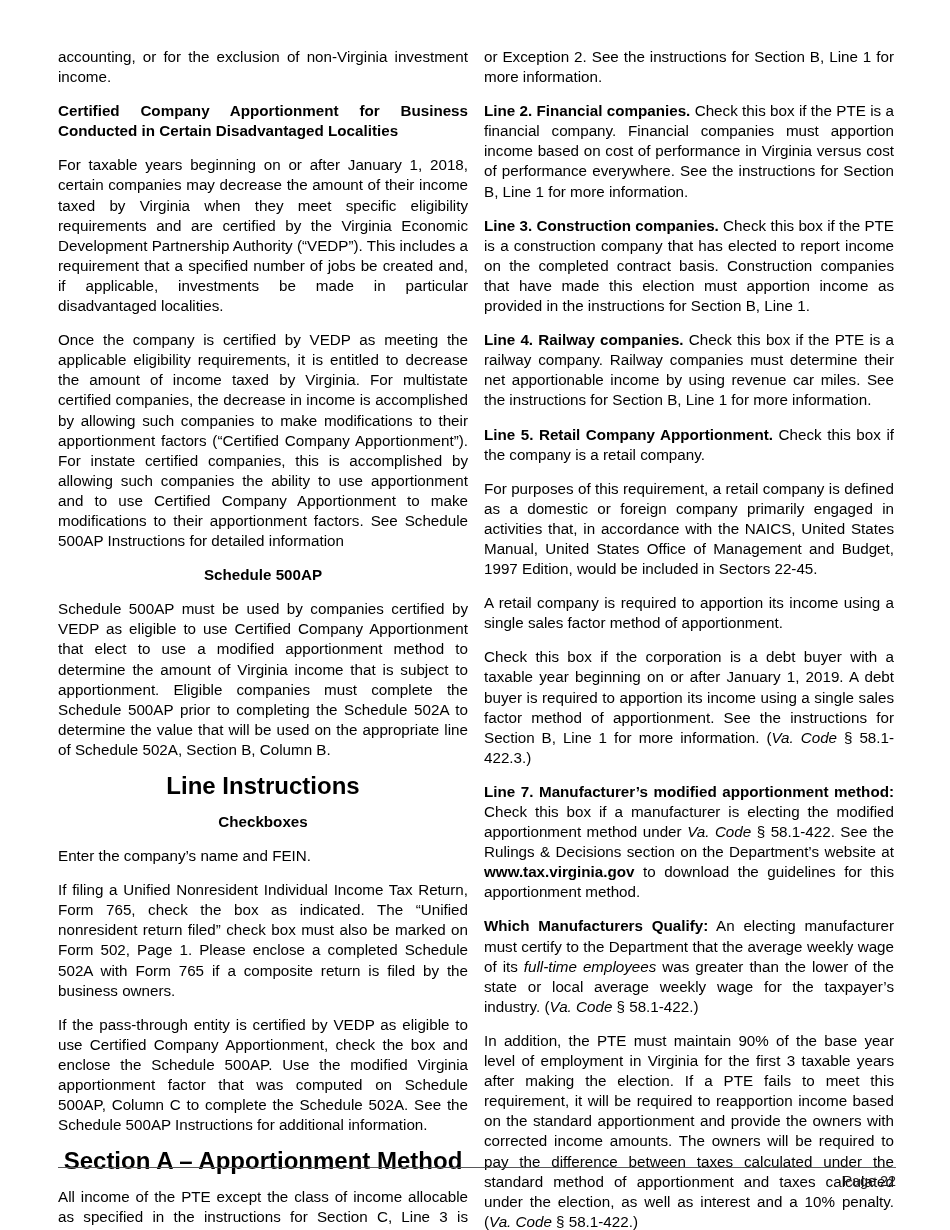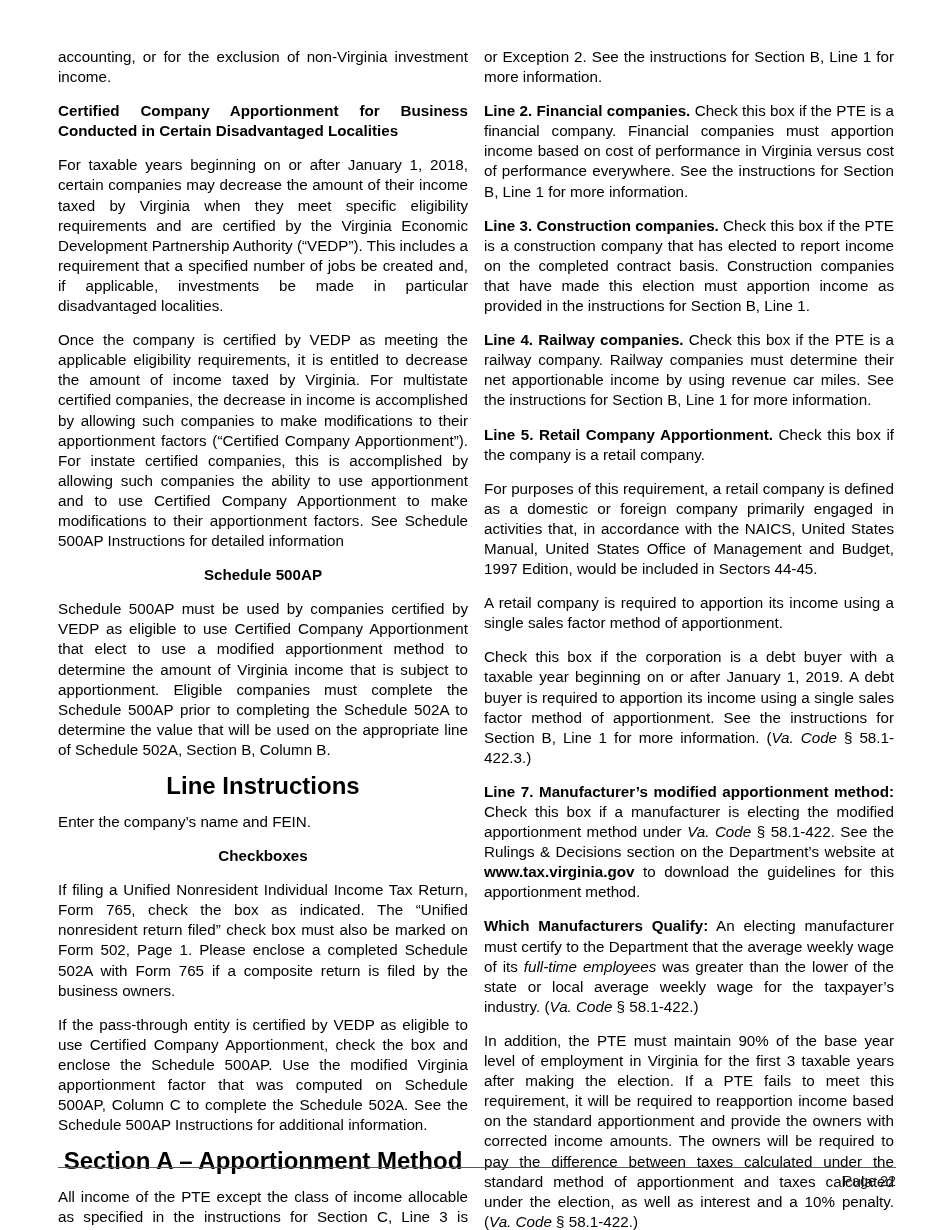--- a/index.html
+++ b/index.html
@@ -92,34 +92,34 @@
 
   <div class="content">
     <div class="column" id="left-column">
         <p class="blk body">accounting, or for the exclusion of non-Virginia investment income.</p>
         <p class="blk heading-sm">Certified Company Apportionment for Business Conducted in Certain Disadvantaged Localities</p>
         <p class="blk body">For taxable years beginning on or after January 1, 2018, certain companies may decrease the amount of their income taxed by Virginia when they meet specific eligibility requirements and are certified by the Virginia Economic Development Partnership Authority (“VEDP”). This includes a requirement that a specified number of jobs be created and, if applicable, investments be made in particular disadvantaged localities.</p>
         <p class="blk body">Once the company is certified by VEDP as meeting the applicable eligibility requirements, it is entitled to decrease the amount of income taxed by Virginia. For multistate certified companies, the decrease in income is accomplished by allowing such companies to make modifications to their apportionment factors (“Certified Company Apportionment”). For instate certified companies, this is accomplished by allowing such companies the ability to use apportionment and to use Certified Company Apportionment to make modifications to their apportionment factors. See Schedule 500AP Instructions for detailed information</p>
         <p class="blk heading-sm left">Schedule 500AP</p>
         <p class="blk body">Schedule 500AP must be used by companies certified by VEDP as eligible to use Certified Company Apportionment that elect to use a modified apportionment method to determine the amount of Virginia income that is subject to apportionment. Eligible companies must complete the Schedule 500AP prior to completing the Schedule 502A to determine the value that will be used on the appropriate line of Schedule 502A, Section B, Column B.</p>
         <p class="blk heading-lg">Line Instructions</p>
+        <p class="blk heading-sm left">Checkboxes</p>
         <p class="blk body">Enter the company’s name and FEIN.</p>
-        <p class="blk heading-sm left">Checkboxes</p>
         <p class="blk body">If filing a Unified Nonresident Individual Income Tax Return, Form 765, check the box as indicated. The “Unified nonresident return filed” check box must also be marked on Form 502, Page 1. Please enclose a completed Schedule 502A with Form 765 if a composite return is filed by the business owners.</p>
         <p class="blk body">If the pass-through entity is certified by VEDP as eligible to use Certified Company Apportionment, check the box and enclose the Schedule 500AP. Use the modified Virginia apportionment factor that was computed on Schedule 500AP, Column C to complete the Schedule 502A. See the Schedule 500AP Instructions for additional information.</p>
         <p class="blk heading-lg">Section A – Apportionment Method</p>
         <p class="blk body"><span>All income of the PTE except the class of income allocable as specified in the instructions for Section C, Line 3 is apportioned to this state in accordance with the items below. (</span><i>Va. Code</i><span> § 58.1-408.)</span></p>
       </div>
     <div class="column" id="right-column">
         <p class="blk body">or Exception 2. See the instructions for Section B, Line 1 for more information.</p>
         <p class="blk body"><b>Line 2. Financial companies.</b><span> Check this box if the PTE is a financial company. Financial companies must apportion income based on cost of performance in Virginia versus cost of performance everywhere. See the instructions for Section B, Line 1 for more information.</span></p>
         <p class="blk body"><b>Line 3. Construction companies.</b><span> Check this box if the PTE is a construction company that has elected to report income on the completed contract basis. Construction companies that have made this election must apportion income as provided in the instructions for Section B, Line 1.</span></p>
         <p class="blk body"><b>Line 4. Railway companies.</b><span> Check this box if the PTE is a railway company. Railway companies must determine their net apportionable income by using revenue car miles. See the instructions for Section B, Line 1 for more information.</span></p>
         <p class="blk body"><b>Line 5. Retail Company Apportionment.</b><span> Check this box if the company is a retail company.</span></p>
-        <p class="blk body">For purposes of this requirement, a retail company is defined as a domestic or foreign company primarily engaged in activities that, in accordance with the NAICS, United States Manual, United States Office of Management and Budget, 1997 Edition, would be included in Sectors 44-45.</p>
+        <p class="blk body">For purposes of this requirement, a retail company is defined as a domestic or foreign company primarily engaged in activities that, in accordance with the NAICS, United States Manual, United States Office of Management and Budget, 1997 Edition, would be included in Sectors 22-45.</p>
         <p class="blk body">A retail company is required to apportion its income using a single sales factor method of apportionment.</p>
         <p class="blk body"><span>Check this box if the corporation is a debt buyer with a taxable year beginning on or after January 1, 2019. A debt buyer is required to apportion its income using a single sales factor method of apportionment. See the instructions for Section B, Line 1 for more information. (</span><i>Va. Code</i><span> § 58.1-422.3.)</span></p>
         <p class="blk body"><b>Line 7. Manufacturer’s modified apportionment method:</b><span> Check this box if a manufacturer is electing the modified apportionment method under </span><i>Va. Code</i><span> § 58.1-422. See the Rulings &amp; Decisions section on the Department’s website at </span><b>www.tax.virginia.gov</b><span> to download the guidelines for this apportionment method.</span></p>
         <p class="blk body"><b>Which Manufacturers Qualify:</b><span> An electing manufacturer must certify to the Department that the average weekly wage of its </span><i>full-time employees</i><span> was greater than the lower of the state or local average weekly wage for the taxpayer’s industry. (</span><i>Va. Code</i><span> § 58.1-422.)</span></p>
         <p class="blk body"><span>In addition, the PTE must maintain 90% of the base year level of employment in Virginia for the first 3 taxable years after making the election. If a PTE fails to meet this requirement, it will be required to reapportion income based on the standard apportionment and provide the owners with corrected income amounts. The owners will be required to pay the difference between taxes calculated under the standard method of apportionment and taxes calculated under the election, as well as interest and a 10% penalty. (</span><i>Va. Code</i><span> § 58.1-422.)</span></p>
       </div>
   </div>
 
   <div class="footer">
     <hr class="footer-rule">

